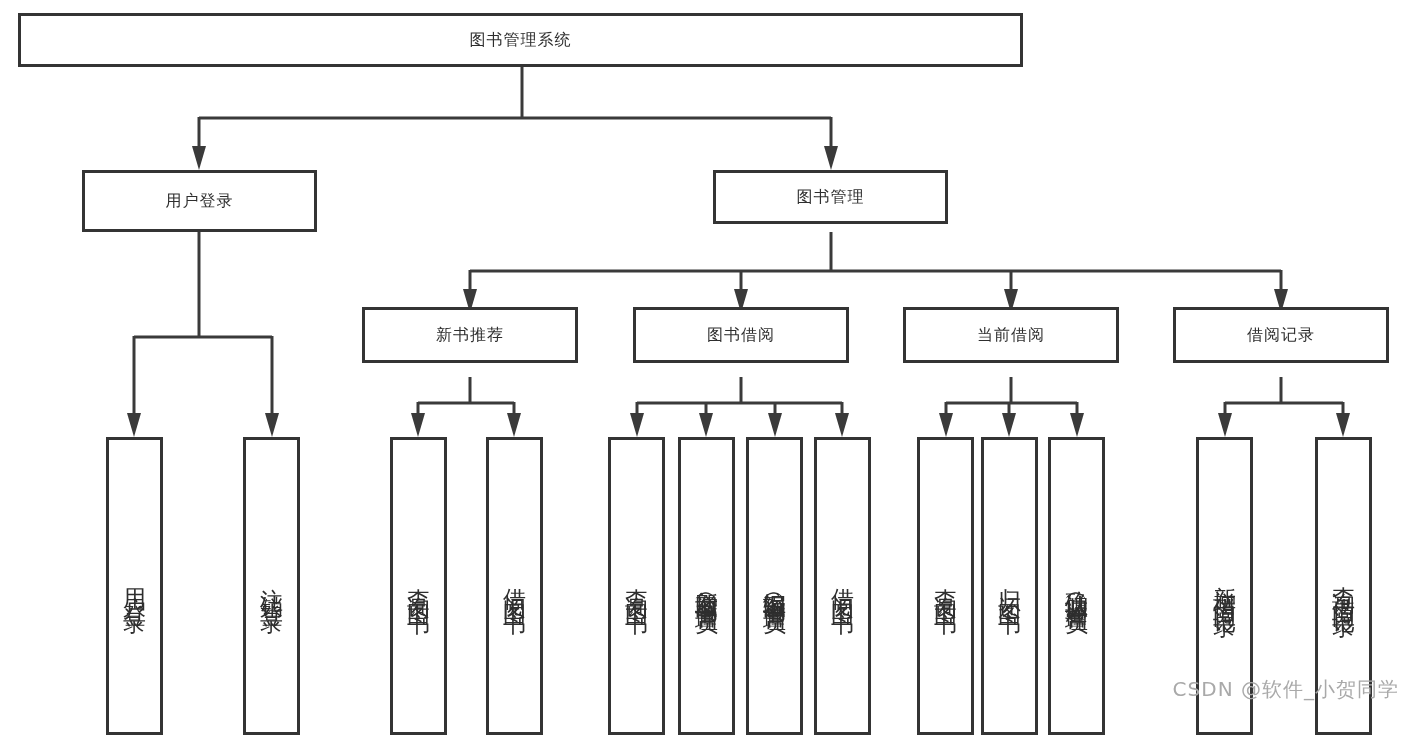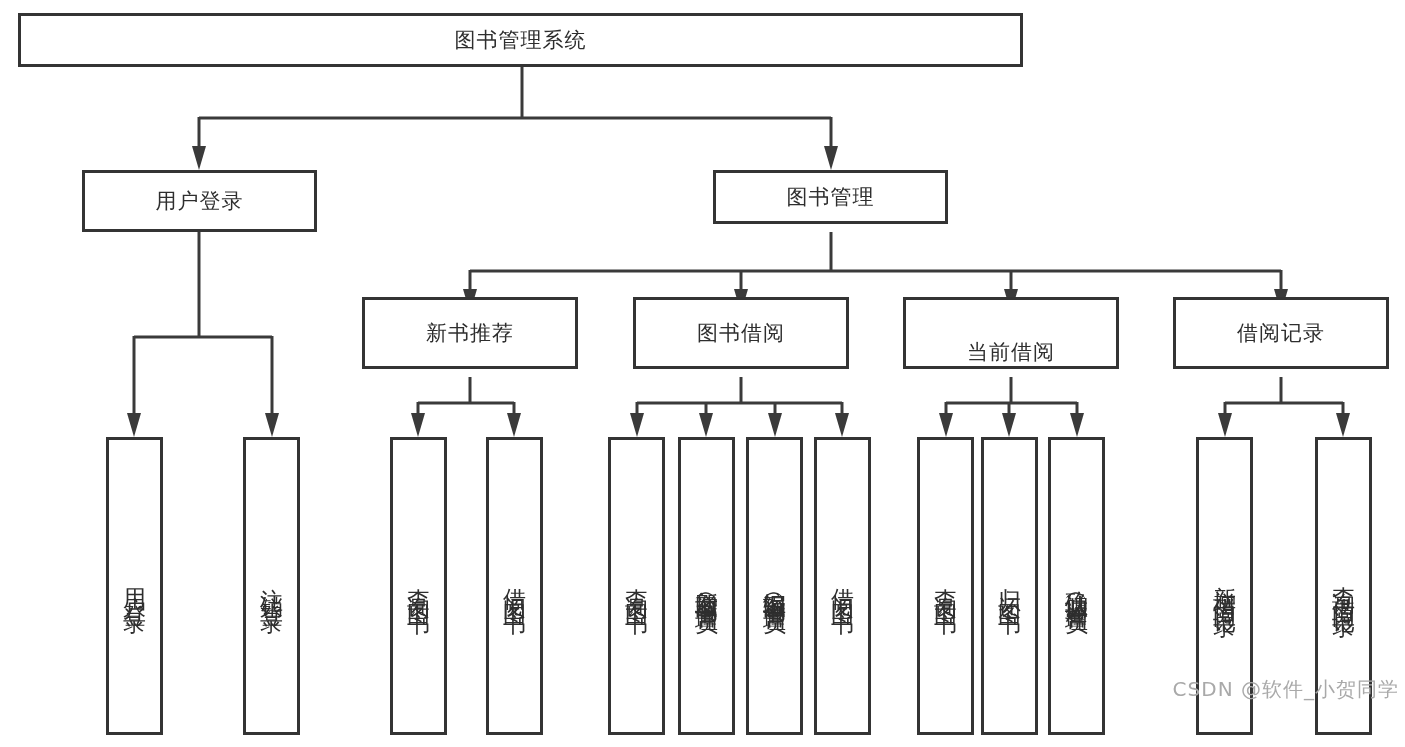--- a/index.html
+++ b/index.html
@@ -12,37 +12,37 @@
   }
   #wires{position:absolute;left:0;top:0;width:1405px;height:747px;pointer-events:none;}
   .box{
     position:absolute;
     background:#ffffff;
     border:3px solid #343434;
     box-sizing:border-box;
     display:flex;align-items:center;justify-content:center;
     color:#2e2e2e;
   }
-  .hlabel{font-size:21px;letter-spacing:1px;white-space:nowrap;}
+  .hlabel{font-size:16px;letter-spacing:1px;white-space:nowrap;}
   .leaf{width:57px;height:298px;top:437px;}
   .vtext{
     writing-mode:vertical-rl;
     text-orientation:mixed;
     font-size:23px;
     line-height:1;
     color:#2e2e2e;
     white-space:nowrap;
   }
   .root{left:18px;top:13px;width:1005px;height:54px;}
   .lv1a{left:82px;top:170px;width:235px;height:62px;}
   .lv1b{left:713px;top:170px;width:235px;height:54px;}
-  .lv2{top:297px;width:216px;height:72px;}
+  .lv2{top:307px;width:216px;height:56px;}
   .lv2a{left:362px;}
   .lv2b{left:633px;justify-content:center;}
-  .lv2c{left:903px;align-items:flex-end;}
+  .lv2c{left:903px;}
   .lv2d{left:1173px;}
   .lf1{left:106px;}  .lf2{left:243px;}
   .lf3{left:390px;}  .lf4{left:486px;}
   .lf5{left:608px;}  .lf6{left:678px;}
   .lf7{left:746px;}  .lf8{left:814px;}
   .lf9{left:917px;}  .lf10{left:981px;}
   .lf11{left:1048px;}
   .lf12{left:1196px;} .lf13{left:1315px;}
   .watermark{
     position:absolute;

